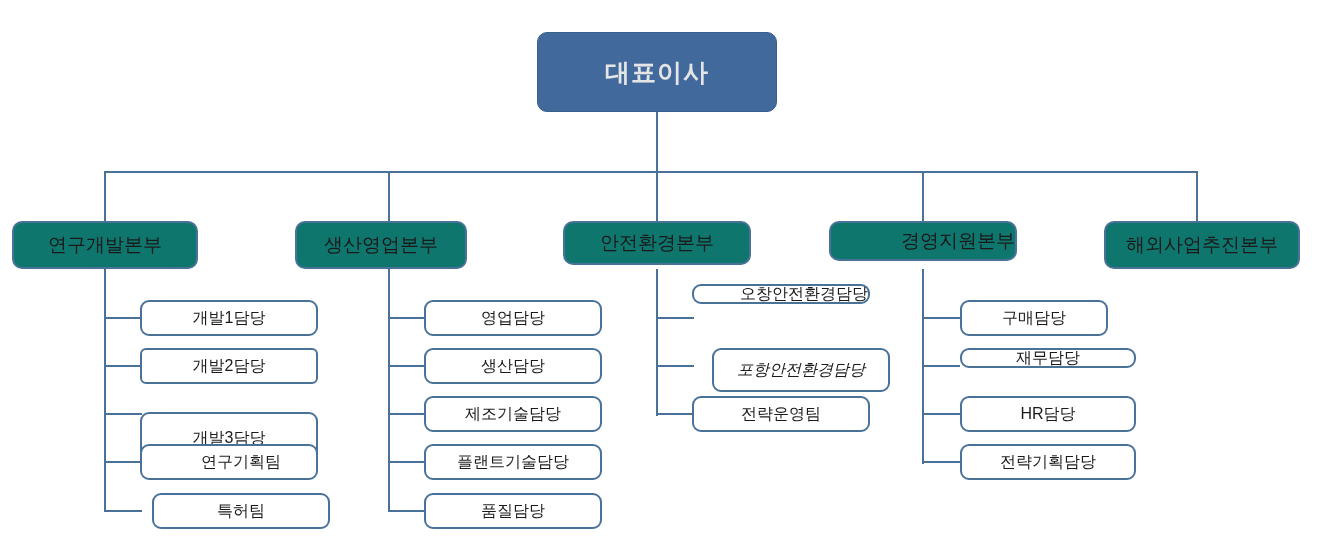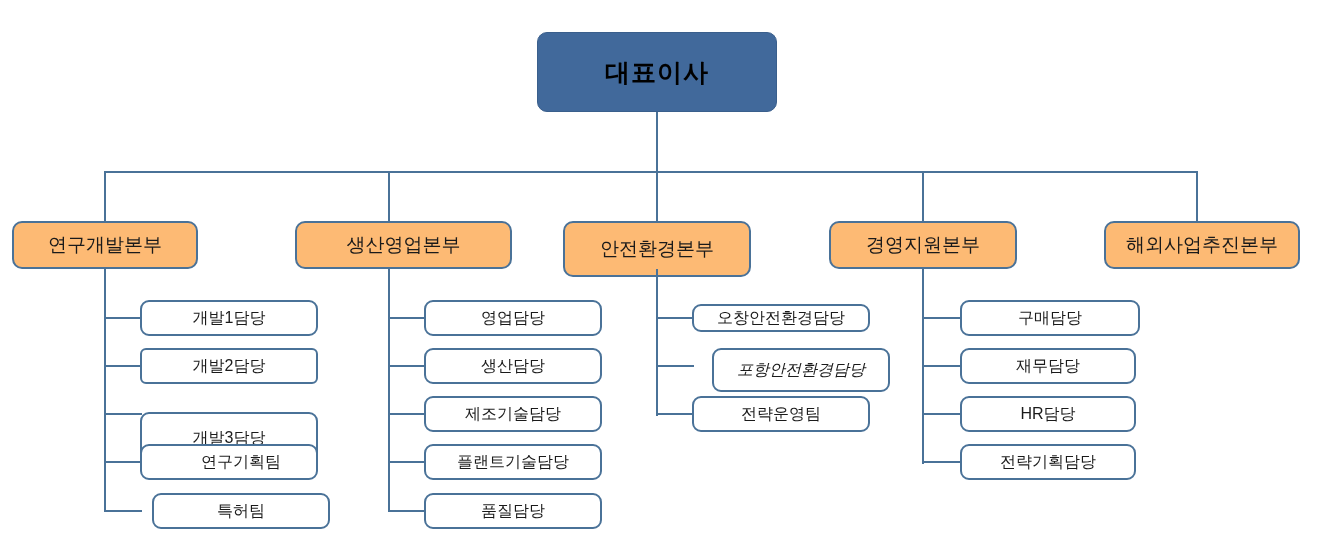--- a/index.html
+++ b/index.html
@@ -35,28 +35,28 @@
     align-items: center;
     justify-content: center;
     text-align: center;
     white-space: nowrap;
   }
 
   .node-root {
     background: #41699b;
     border: 1px solid #3a5f8c;
     border-radius: 10px;
-    color: #000000;
+    color: #e5e5e5;
     font-weight: bold;
     font-size: 25px;
     letter-spacing: 1px;
   }
 
   .node-div {
-    background: #fdba74;
+    background: #0f766e;
     border: 2px solid #4a7298;
     border-radius: 10px;
     color: #1a1a1a;
     font-size: 19px;
   }
 
   .node-team {
     background: #ffffff;
     border: 2px solid #4a7298;
     border-radius: 9px;
@@ -80,29 +80,29 @@
   <div class="line line-v" style="left:104px; top:171px; width:2px; height:50px;"></div>
   <div class="line line-v" style="left:388px; top:171px; width:2px; height:50px;"></div>
   <div class="line line-v" style="left:656px; top:171px; width:2px; height:50px;"></div>
   <div class="line line-v" style="left:922px; top:171px; width:2px; height:50px;"></div>
   <div class="line line-v" style="left:1196px; top:171px; width:2px; height:50px;"></div>
 
   <div class="node node-div" style="left:12px; top:221px; width:186px; height:48px;">
     <span>연구개발본부</span>
   </div>
 
-  <div class="node node-div" style="left:295px; top:221px; width:217px; height:48px;">
+  <div class="node node-div" style="left:295px; top:221px; width:172px; height:48px;">
     <span>생산영업본부</span>
   </div>
 
-  <div class="node node-div" style="left:563px; top:221px; width:188px; height:56px;">
+  <div class="node node-div" style="left:563px; top:221px; width:188px; height:44px;">
     <span>안전환경본부</span>
   </div>
 
-  <div class="node node-div" style="left:829px; top:221px; width:188px; height:48px;">
+  <div class="node node-div" style="left:829px; top:221px; width:188px; height:40px;justify-content:flex-end;">
     <span>경영지원본부</span>
   </div>
 
   <div class="node node-div" style="left:1104px; top:221px; width:196px; height:48px;">
     <span>해외사업추진본부</span>
   </div>
 
   <div class="line line-v" style="left:104px; top:269px; width:2px; height:243px;"></div>
 
   <div class="line line-h" style="left:104px; top:317px; width:38px; height:2px;"></div>
@@ -150,41 +150,41 @@
   <div class="node node-team" style="left:424px; top:493px; width:178px; height:36px;">
     <span>품질담당</span>
   </div>
 
   <div class="line line-v" style="left:656px; top:269px; width:2px; height:147px;"></div>
 
   <div class="line line-h" style="left:656px; top:317px; width:38px; height:2px;"></div>
   <div class="line line-h" style="left:656px; top:365px; width:38px; height:2px;"></div>
   <div class="line line-h" style="left:656px; top:413px; width:38px; height:2px;"></div>
 
-  <div class="node node-team" style="left:692px; top:304px; width:178px; height:28px;">
+  <div class="node node-team" style="left:692px; top:284px; width:178px; height:20px;justify-content:flex-end;">
     <span>오창안전환경담당</span>
   </div>
   <div class="node node-team" style="left:712px; top:348px; width:178px; height:44px;font-style:italic;">
     <span>포항안전환경담당</span>
   </div>
   <div class="node node-team" style="left:692px; top:396px; width:178px; height:36px;">
     <span>전략운영팀</span>
   </div>
 
   <div class="line line-v" style="left:922px; top:269px; width:2px; height:195px;"></div>
 
   <div class="line line-h" style="left:922px; top:317px; width:38px; height:2px;"></div>
   <div class="line line-h" style="left:922px; top:365px; width:38px; height:2px;"></div>
   <div class="line line-h" style="left:922px; top:413px; width:38px; height:2px;"></div>
   <div class="line line-h" style="left:922px; top:461px; width:38px; height:2px;"></div>
 
-  <div class="node node-team" style="left:960px; top:300px; width:180px; height:36px;">
+  <div class="node node-team" style="left:960px; top:300px; width:148px; height:36px;">
     <span>구매담당</span>
   </div>
-  <div class="node node-team" style="left:960px; top:348px; width:176px; height:36px;">
+  <div class="node node-team" style="left:960px; top:348px; width:176px; height:20px;">
     <span>재무담당</span>
   </div>
   <div class="node node-team" style="left:960px; top:396px; width:176px; height:36px;">
     <span>HR담당</span>
   </div>
   <div class="node node-team" style="left:960px; top:444px; width:176px; height:36px;">
     <span>전략기획담당</span>
   </div>
 
 </div>

